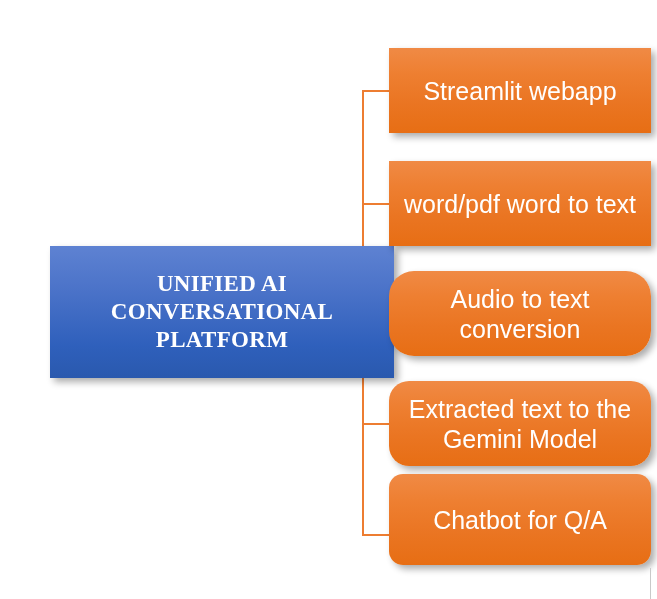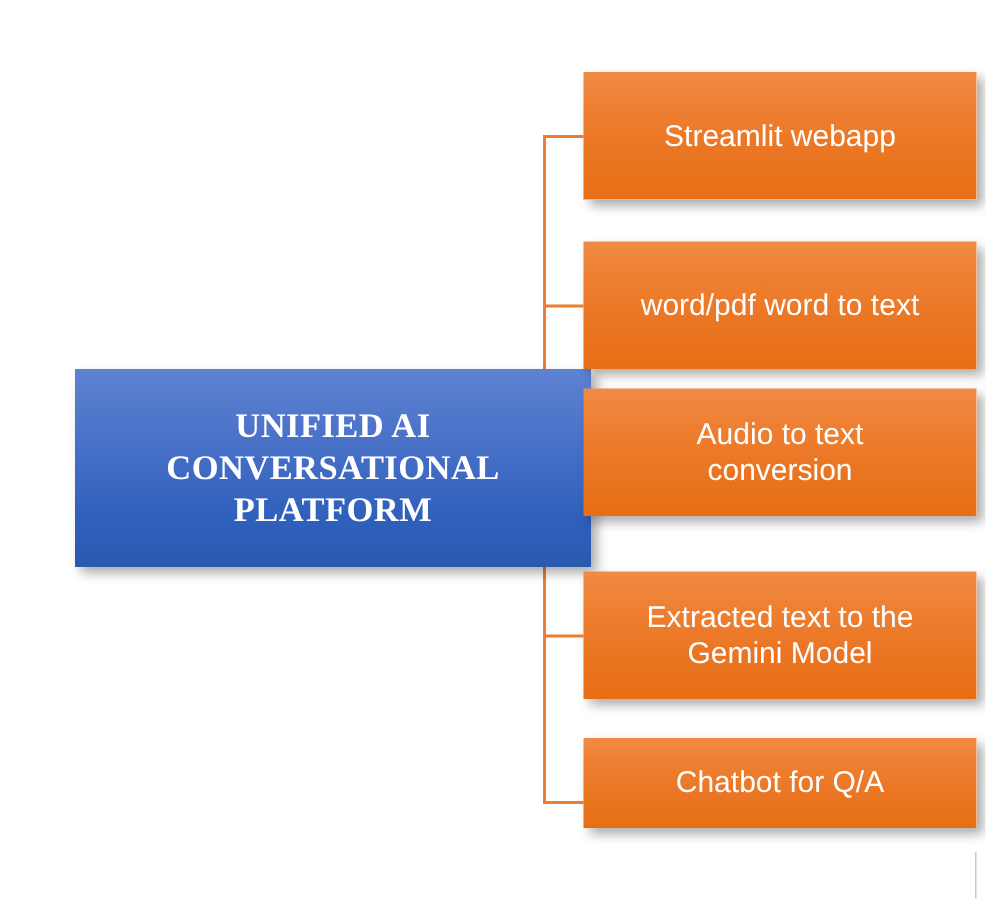--- a/index.html
+++ b/index.html
@@ -96,32 +96,32 @@
     box-shadow: 4px 4px 7px rgba(0,0,0,0.33);
     display: flex;
     align-items: center;
     justify-content: center;
     box-sizing: border-box;
     padding: 0 10px;
   }
   .leaf-label {
     font-family: "Liberation Sans", sans-serif;
     font-weight: normal;
-    font-size: 20px;
+    font-size: 25px;
     line-height: 1.2;
     color: #ffffff;
     text-align: center;
     white-space: pre-line;
   }
 
   .node-1 { top: 48px;  height: 85px; }
   .node-2 { top: 161px; height: 85px; }
-  .node-3 { top: 259px; height: 85px; }
-  .node-4 { top: 381px; height: 85px; }
-  .node-5 { top: 492px; height: 60px; }
+  .node-3 { top: 271px; height: 85px; border-radius: 25px; }
+  .node-4 { top: 381px; height: 85px; border-radius: 20px; }
+  .node-5 { top: 474px; height: 91px; border-radius: 14px; }
 </style>
 </head>
 <body>
 
 <div id="diagram-canvas">
 
   <div class="connector-layer">
     <div class="conn-root"></div>
     <div class="conn-trunk"></div>
     <div class="conn-branch" style="left:362px; top:90px;  width:27px;"></div>

